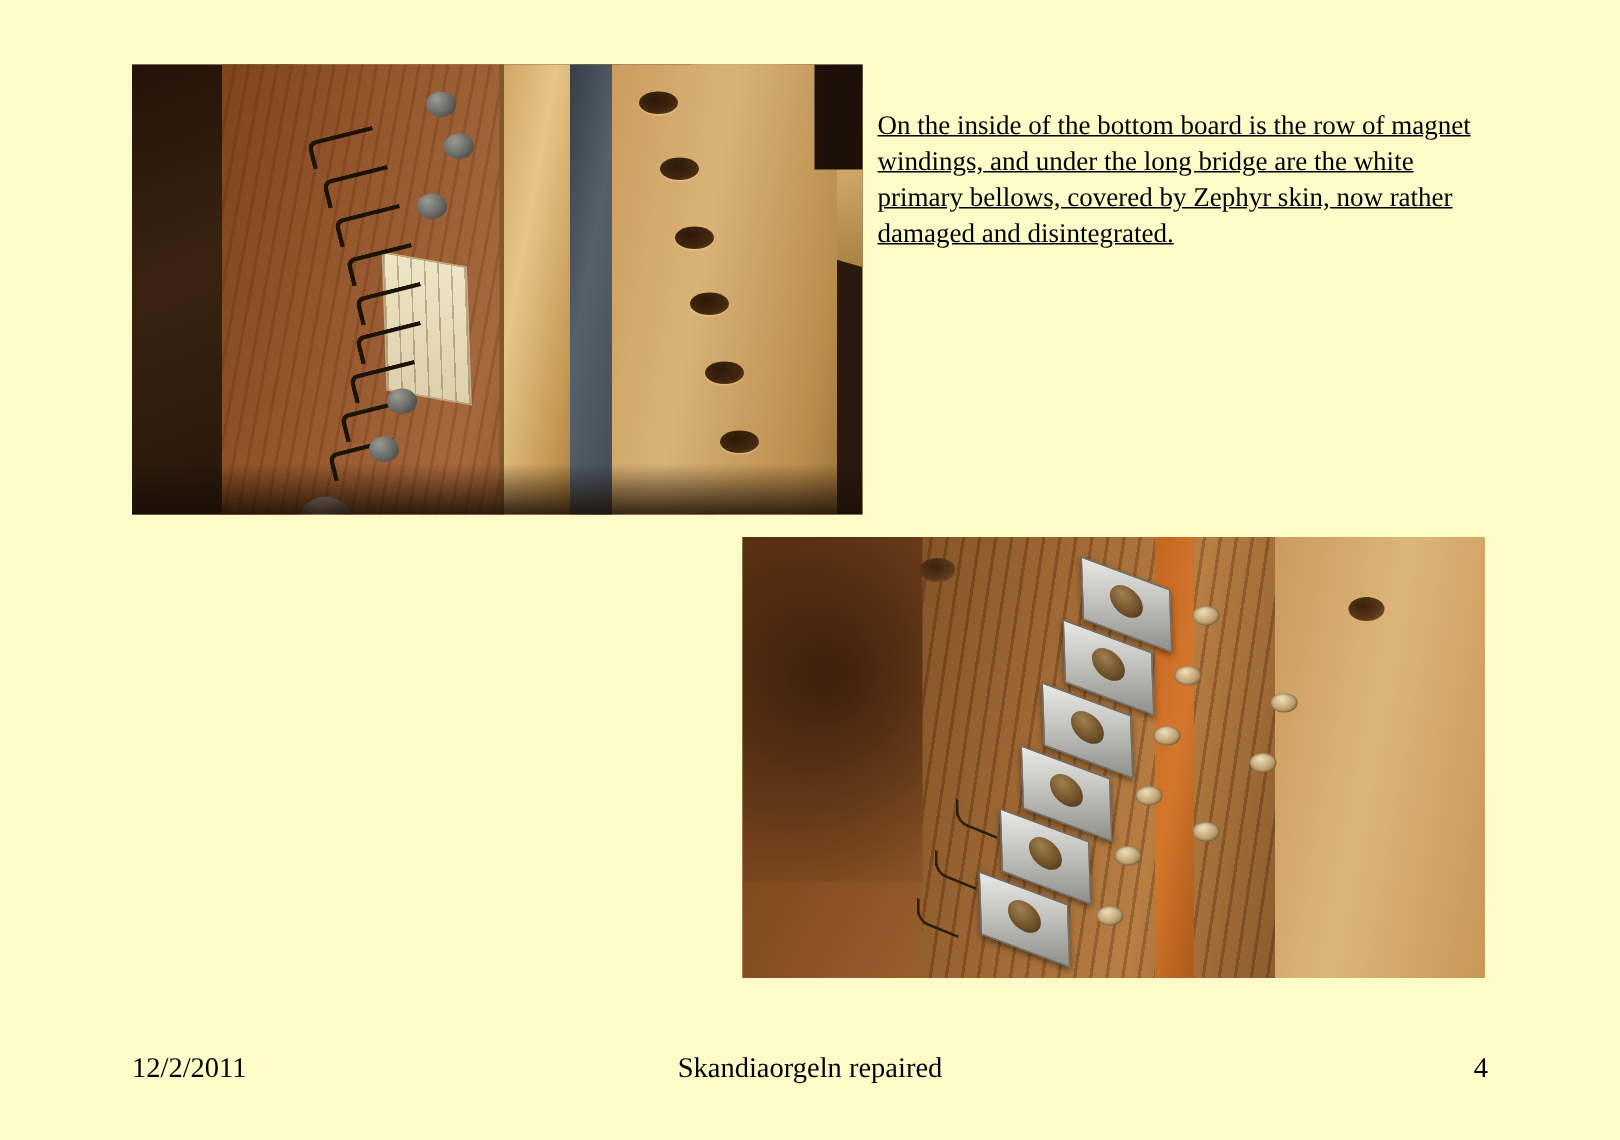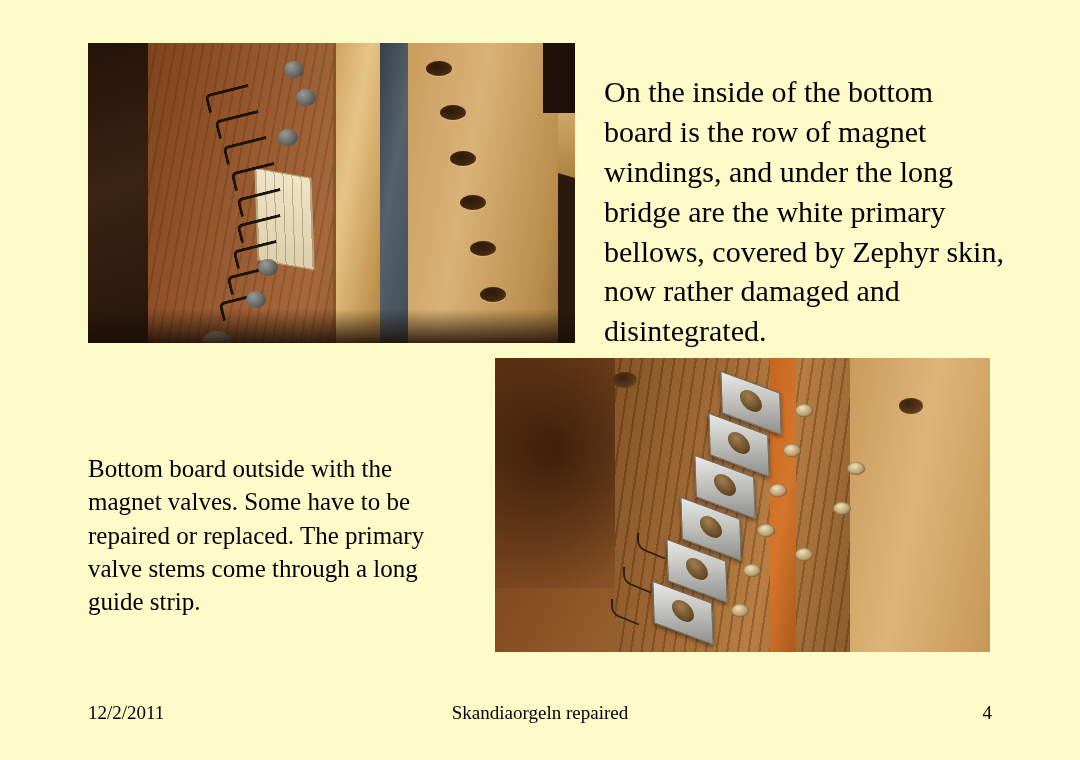--- a/index.html
+++ b/index.html
@@ -180,24 +180,25 @@
   }
 
   
   .text-block {
     position: absolute;
     font-family: "Liberation Serif", serif;
     color: #000000;
     line-height: 1.33;
   }
   .text-top {
-    left: 604px;
+    left: 585px;
     top: 72px;
     width: 400px;
-    font-size: 30px;
+    font-size: 18px;
+    text-decoration: underline;
   }
   .text-bottom {
     left: 88px;
     top: 452px;
     width: 380px;
     font-size: 25px;
   }
   .footer {
     position: absolute;
     bottom: 34px;
@@ -259,21 +260,20 @@
     <div class="pt-blob" style="left:190px; top:86px;"></div>
     <div class="pt-blob" style="left:170px; top:216px;"></div>
     <div class="pt-blob" style="left:158px; top:248px;"></div>
 
     <div class="pt-bolt"></div>
     <div class="pt-bottom-shadow"></div>
   </div>
 
   <div class="text-block text-top">On the inside of the bottom board is the row of magnet windings, and under the long bridge are the white primary bellows, covered by Zephyr skin, now rather damaged and disintegrated.</div>
 
-  <div class="text-block text-bottom">Bottom board outside with the magnet valves. Some have to be repaired or replaced. The primary valve stems come through a long guide strip.</div>
 
   <div class="photo-bottom">
     <div class="pb-wood-back"></div>
     <div class="pb-darkpatch"></div>
     <div class="pb-right-light"></div>
     <div class="pb-beam">
       <div class="pb-beam-grain"></div>
     </div>
     <div class="pb-orange-strip"></div>
     <div class="pb-lightwood"></div>

